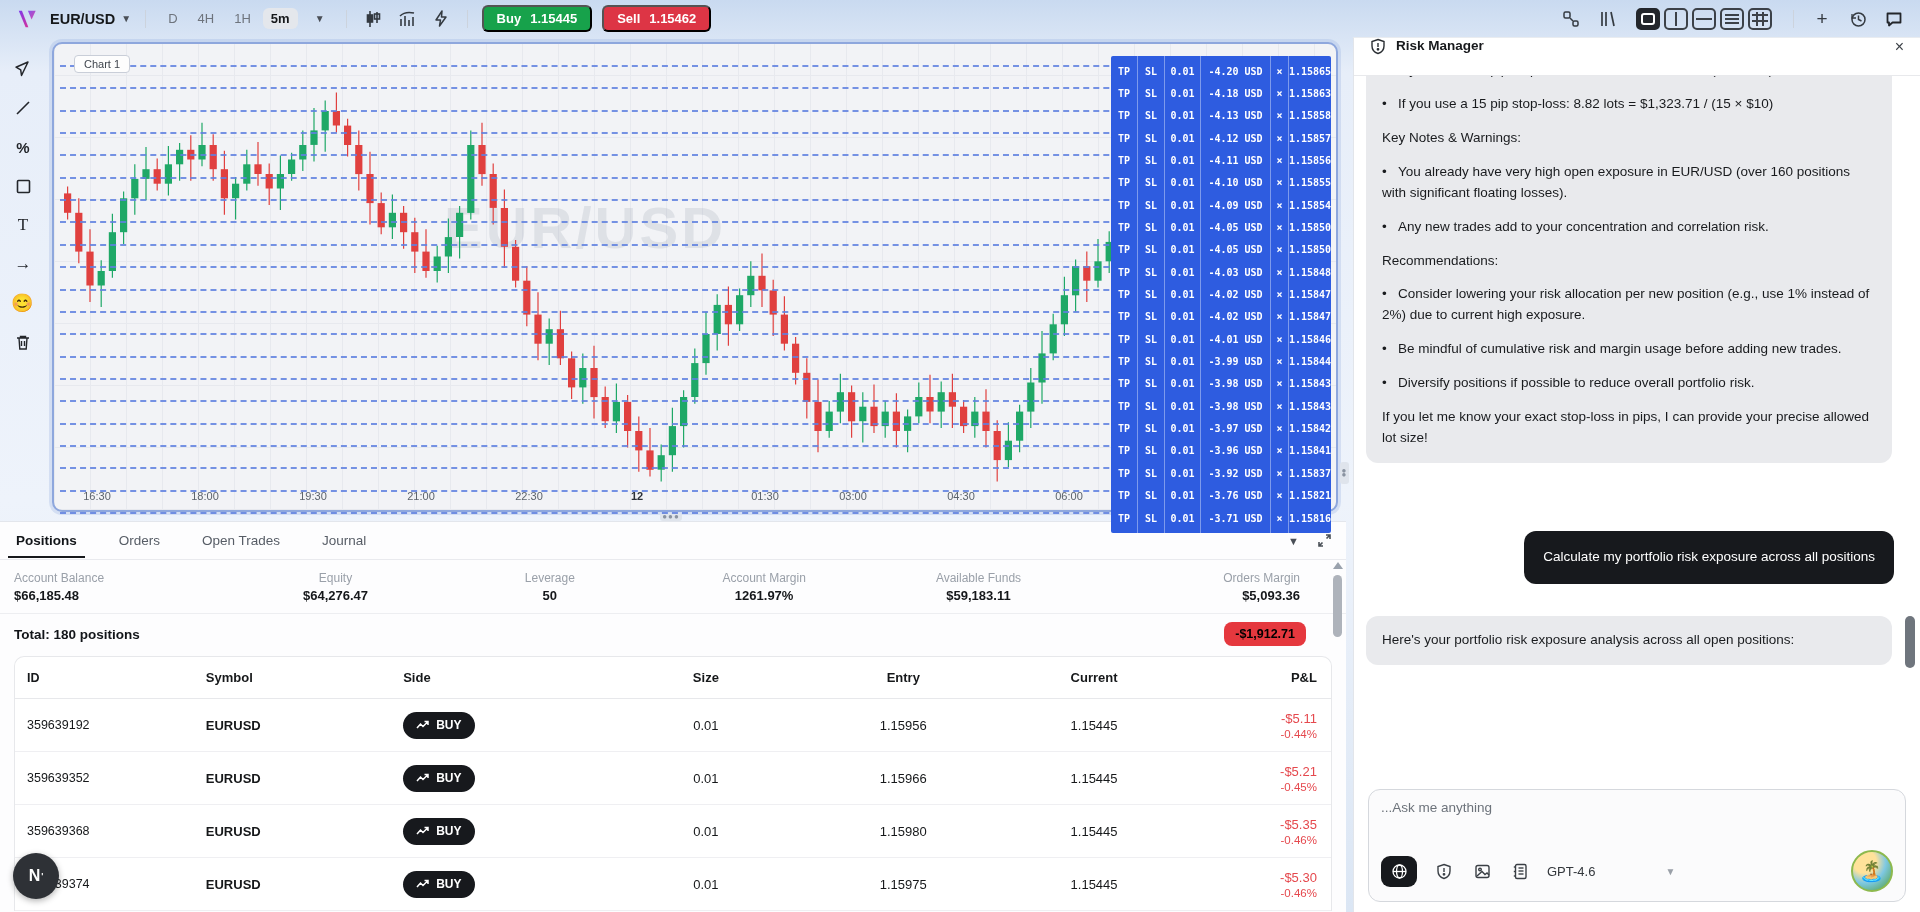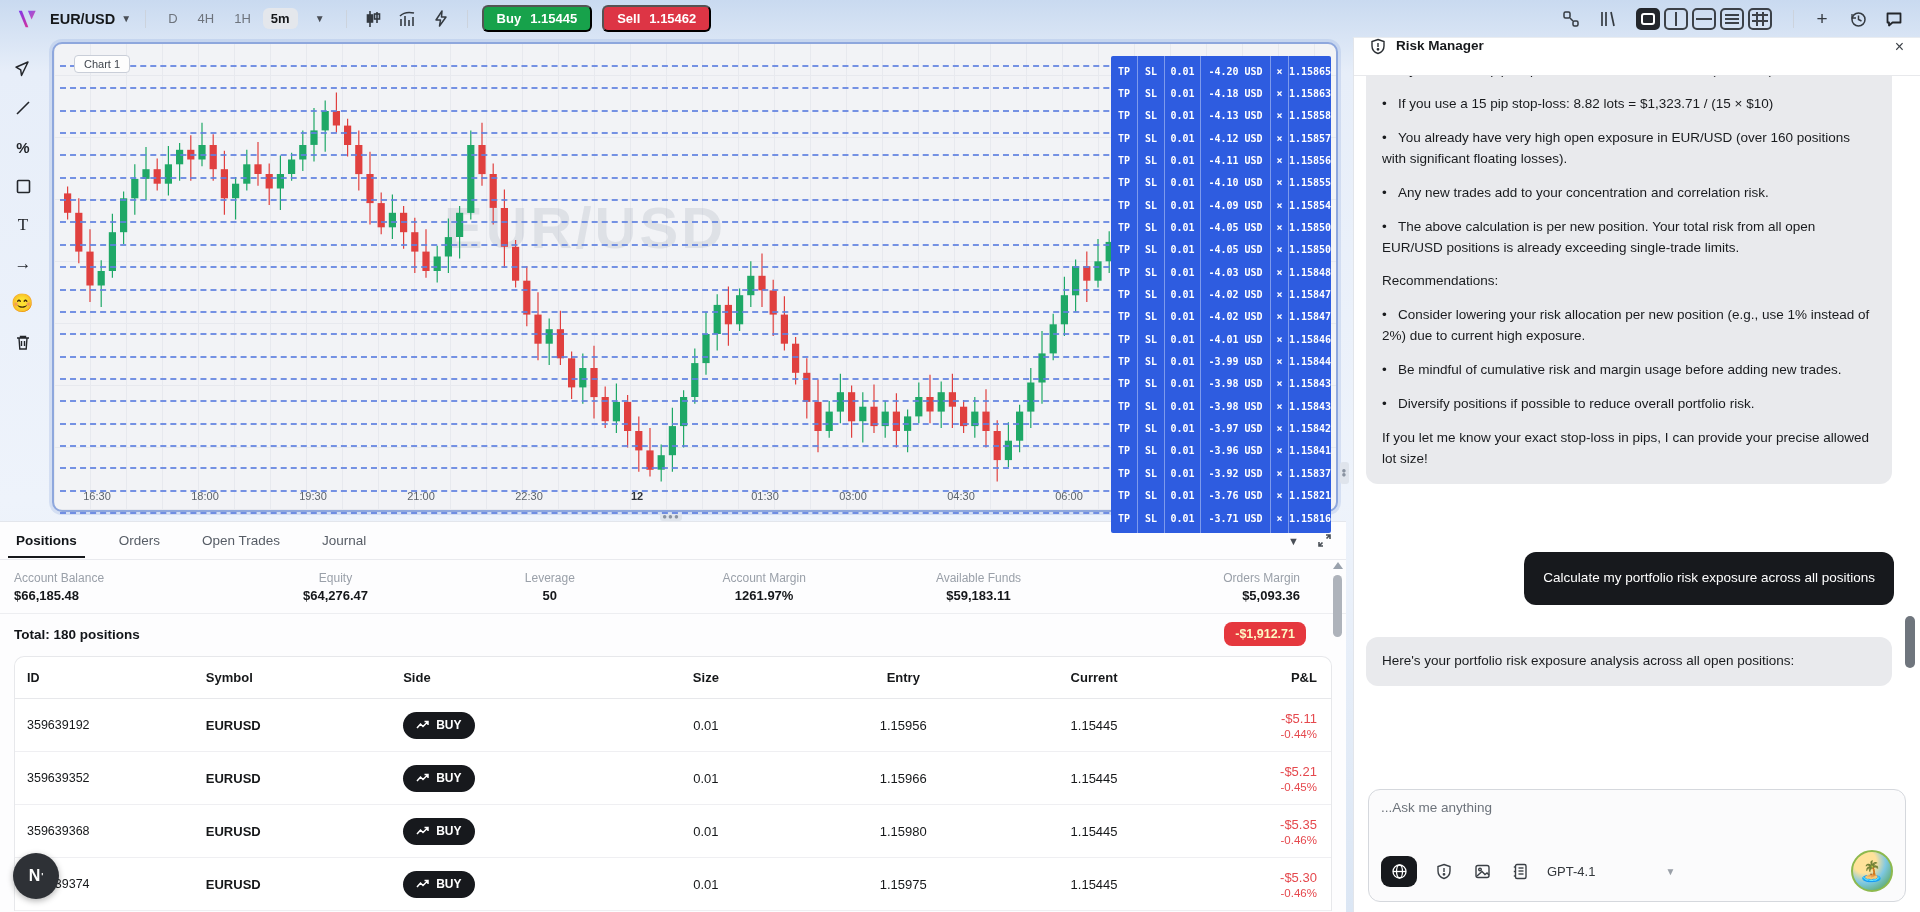--- a/index.html
+++ b/index.html
@@ -88,21 +88,21 @@
   .tab.active::after { content:""; position:absolute; left:-6px; right:-6px; bottom:-1px; height:2.5px; background:#17191c; }
   .tabs-icons { margin-left:auto; display:flex; align-items:center; gap:18px; color:#4a5057; }
   .summary { display:flex; align-items:center; height:54px; padding:0 12px; border-bottom:1px solid #edeef1; }
   .sum-item { flex:1; text-align:center; }
   .sum-item:first-child { text-align:left; padding-left:2px; }
   .sum-item:last-child { text-align:right; padding-right:34px; }
   .sum-label { font-size:12px; color:#9aa0a9; margin-bottom:3px; }
   .sum-value { font-size:13px; font-weight:bold; color:#15171a; }
   .total-row { display:flex; align-items:center; height:40px; padding:0 14px; }
   .total-label { font-size:13.5px; font-weight:bold; color:#111418; }
-  .total-pnl { margin-left:auto; margin-right:26px; background:#e5383e; color:#fef9c3; font-size:12.5px;
+  .total-pnl { margin-left:auto; margin-right:26px; background:#e5383e; color:#000000; font-size:12.5px;
     font-weight:bold; padding:5px 11px; border-radius:8px; }
   .ptable { margin:2px 14px 0 14px; border:1px solid #e7e8eb; border-bottom:none;
     border-radius:10px 10px 0 0; overflow:hidden; background:#fff; }
   .prow { display:grid; grid-template-columns:14.5% 15% 15.5% 15% 15% 14% 11%; align-items:center;
     height:53px; border-bottom:1px solid #efeff2; font-size:13px; }
   .prow.head { height:42px; font-weight:bold; font-size:13px; border-bottom:1px solid #e7e8eb; }
   .c-id { padding-left:12px; font-size:12.5px; }
   .c-sym { font-weight:bold; }
   .prow.head .c-sym { font-weight:bold; }
   .c-size,.c-entry,.c-cur { text-align:center; }
@@ -844,23 +844,23 @@
         </svg>
       </span>
       <span class="rp-title">Risk Manager</span>
       <span class="rp-close">×</span>
     </div>
     <div class="messages">
       <div id="msg-holder">
           <div class="bubble assistant" style="margin-top: -30px;">
             <p>•&nbsp;&nbsp;&nbsp;If you use a 50 pip stop-loss: 2.65 lots = $1,323.71 / (50 × $10)</p>
             <p>•&nbsp;&nbsp;&nbsp;If you use a 15 pip stop-loss: 8.82 lots = $1,323.71 / (15 × $10)</p>
+            <p>Key Notes &amp; Warnings:</p>
             <p>•&nbsp;&nbsp;&nbsp;You already have very high open exposure in EUR/USD (over 160 positions with significant floating losses).</p>
             <p>•&nbsp;&nbsp;&nbsp;Any new trades add to your concentration and correlation risk.</p>
-            <p>•&nbsp;&nbsp;&nbsp;The above calculation is per new position. Your total risk from all open EUR/USD positions is already exceeding single-trade limits.</p>
             <p>Recommendations:</p>
             <p>•&nbsp;&nbsp;&nbsp;Consider lowering your risk allocation per new position (e.g., use 1% instead of 2%) due to current high exposure.</p>
             <p>•&nbsp;&nbsp;&nbsp;Be mindful of cumulative risk and margin usage before adding new trades.</p>
             <p>•&nbsp;&nbsp;&nbsp;Diversify positions if possible to reduce overall portfolio risk.</p>
             <p>If you let me know your exact stop-loss in pips, I can provide your precise allowed lot size!</p>
           </div>
           <div class="bubble user" style="margin-top: 68px;">
             <p>Calculate my portfolio risk exposure across all positions</p>
           </div>
           <div class="bubble assistant" style="margin-top: 32px;">
@@ -902,20 +902,20 @@
             <rect x="3.5" y="1.5" width="10.5" height="14" rx="1.5"></rect>
             <line x1="6.5" y1="5" x2="11.5" y2="5"></line>
               <line x1="6.5" y1="8" x2="11.5" y2="8"></line>
               <line x1="6.5" y1="11" x2="11.5" y2="11"></line>
             <line x1="1.8" y1="4" x2="3.5" y2="4"></line>
               <line x1="1.8" y1="8.5" x2="3.5" y2="8.5"></line>
               <line x1="1.8" y1="13" x2="3.5" y2="13"></line>
           </svg>
         </span>
         <span class="model-select">
-          <span>GPT-4.1</span>
+          <span>GPT-4.6</span>
           <span class="chev" style="color:#9aa0a8;">▼</span>
         </span>
         <span class="avatar">🏝️</span>
       </div>
     </div>
   </aside>
 </div>
 
 </body></html>

